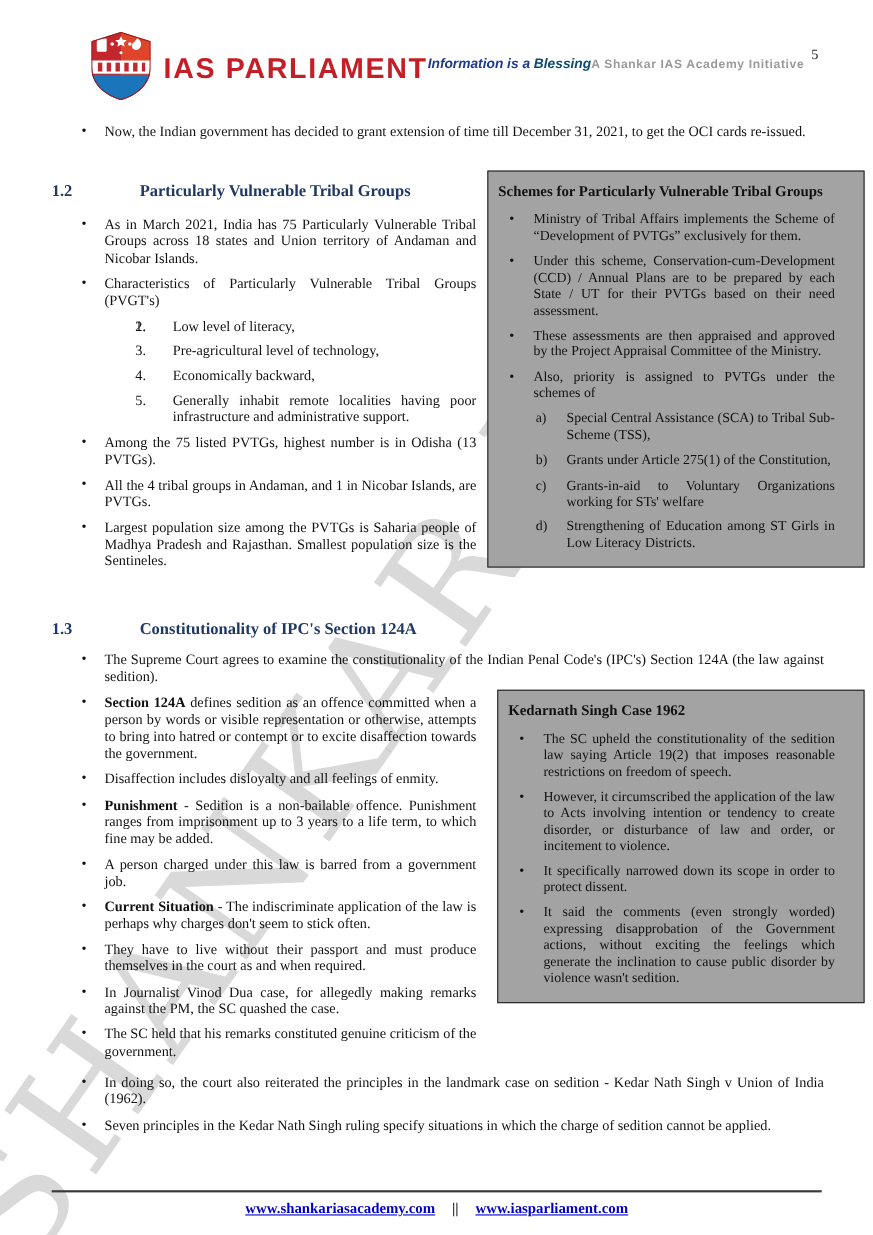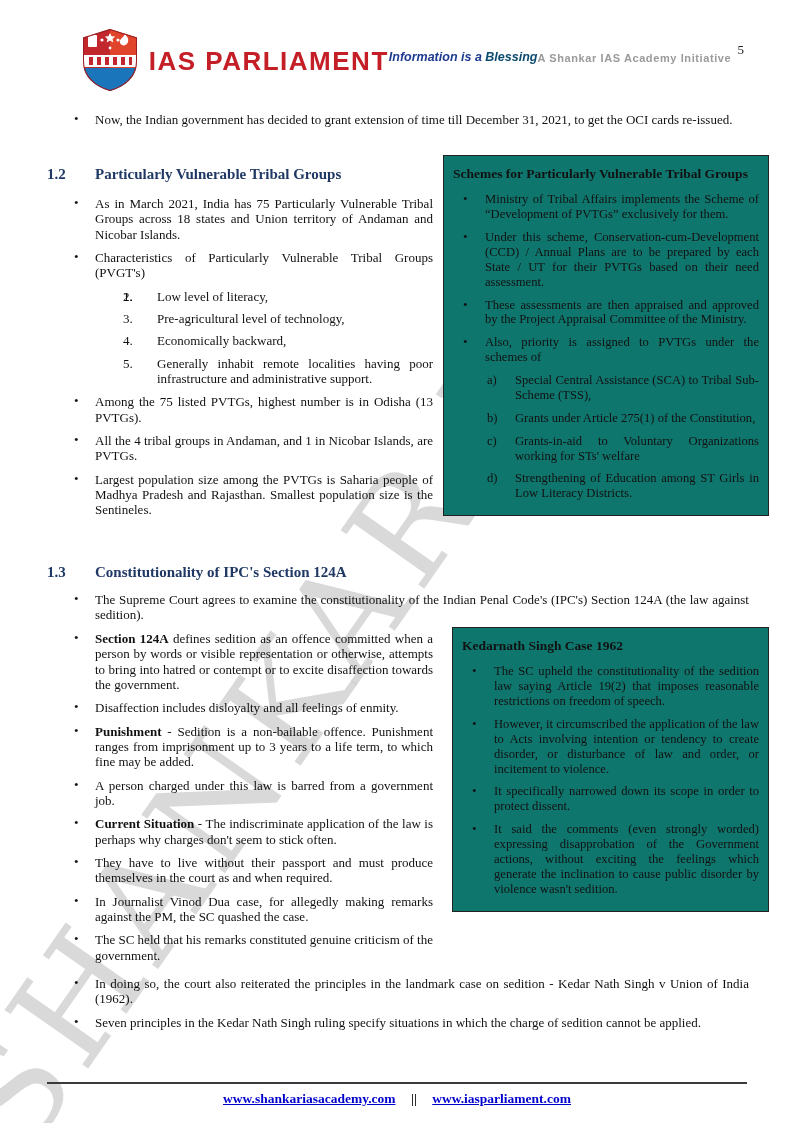--- a/index.html
+++ b/index.html
@@ -27,28 +27,28 @@
   }
   .logo-tagline { font-family:"Liberation Sans", sans-serif; font-style:italic; font-weight:700; font-size:12.5px; color:#1e3a8f; margin-top:2px; }
   .logo-tagline .blessing { color:#0c4a6e; }
   .logo-subtitle { font-family:"Liberation Sans", sans-serif; font-weight:700; font-size:11px; color:#9a9a9a; letter-spacing:0.6px; margin-top:4px; }
   .page-number { top:42px; right:50px; font-size:13px; color:#222; }
   ul.bullets { list-style:none; margin:0; padding:0; }
   ul.bullets > li { position:relative; padding-left:48px; margin-bottom:8px; text-align:justify; line-height:1.18; font-size:13px; }
   ul.bullets > li::before { content:"\2022"; position:absolute; left:27px; top:-1px; font-size:13px; }
   .b { font-weight:700; }
   
-  .sec-head { display:flex; font-weight:700; font-size:15px; color:#1f3864; }
+  .sec-head { display:flex; font-weight:700; font-size:15px; color:#1f3864;gap:32px; }
   .sec-num { width:48px; flex:0 0 48px; }
   
   .numlist { margin:8px 0 0 28px; }
   .numlist .itm { position:relative; padding-left:34px; margin-bottom:7px; line-height:1.18; font-size:13px; text-align:justify; }
   .numlist .num { position:absolute; left:0; top:0; }
   
-  .side-box { background:#0f766e; border:1.5px solid #222; padding:8px 9px 6px 9px; }
+  .side-box { background:#a3a3a3; border:1.5px solid #222; padding:8px 26px 6px 9px; }
   .side-box .box-title { font-weight:700; font-size:13.5px; text-align:justify; line-height:1.22; margin:2px 0 10px 0; color:#111; }
   .side-box ul.bullets > li { padding-left:32px; margin-bottom:8px; font-size:12.6px; }
   .side-box ul.bullets > li::before { left:10px; }
   .letlist { margin:8px 0 0 2px; }
   .letlist .itm { position:relative; padding-left:28px; margin-bottom:8px; line-height:1.18; font-size:12.6px; text-align:justify; }
   .letlist .num { position:absolute; left:0; top:0; }
   
   .row-intro   { top:112px; left:47px; width:702px; }
   .head-12     { top:166px; left:47px; width:440px; }
   .leftcol-1   { top:196px; left:47px; width:386px; }

